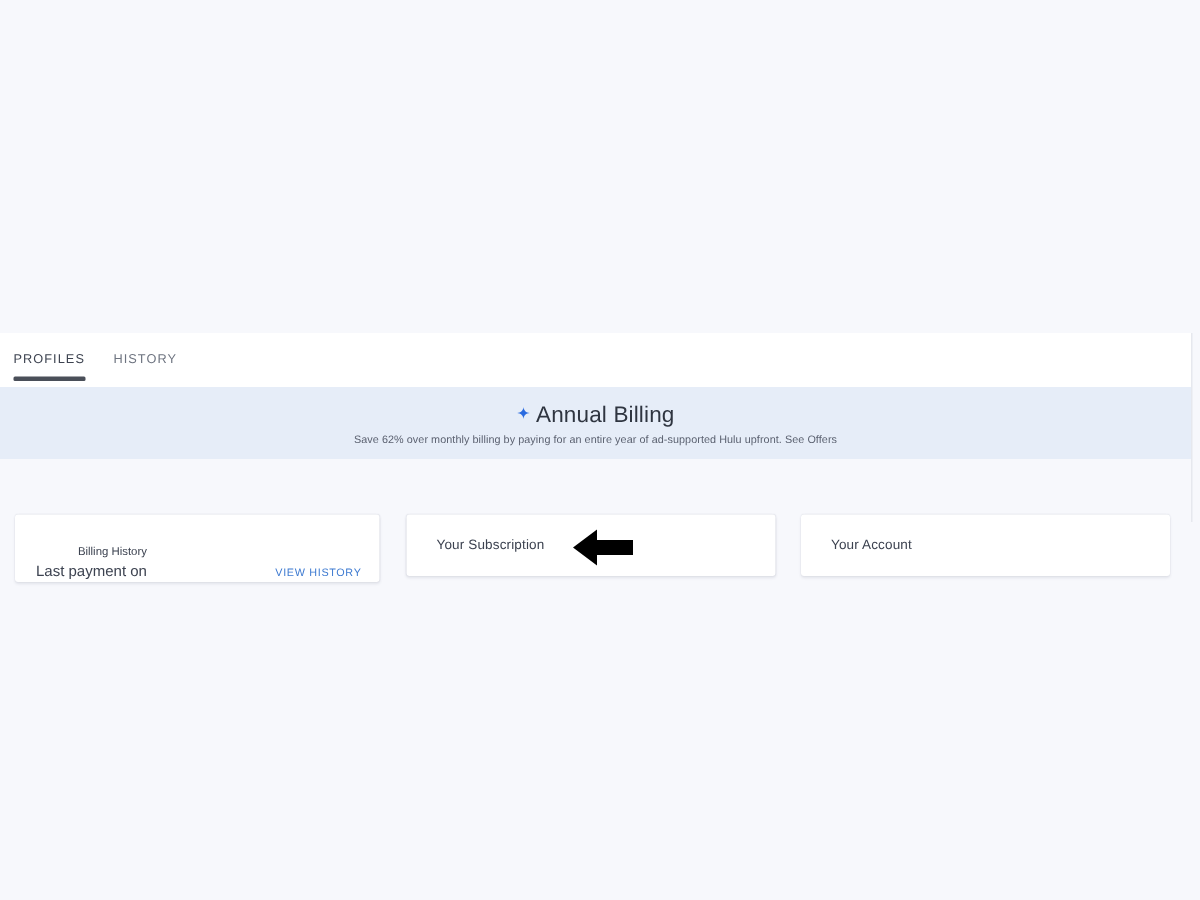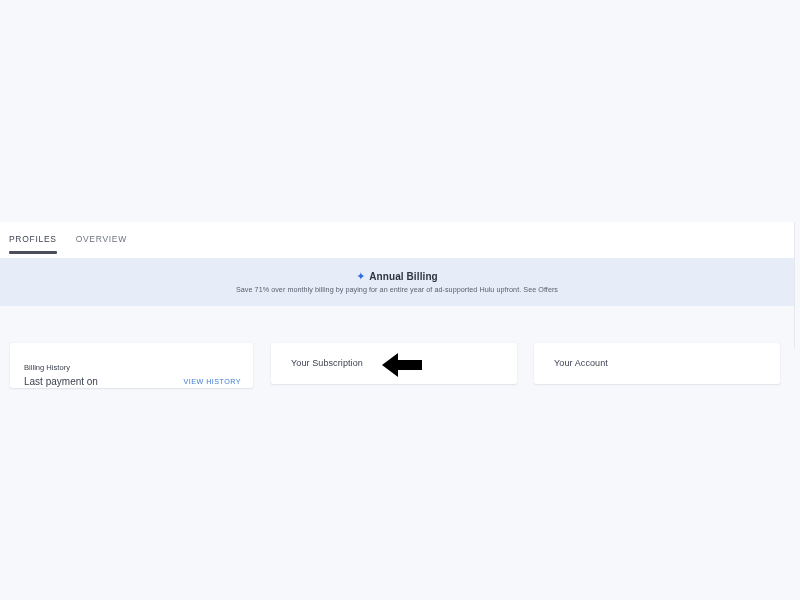--- a/index.html
+++ b/index.html
@@ -93,22 +93,22 @@
   }
   .banner-star {
     display: inline-block;
     width: 9px;
     height: 9px;
     color: #2a6be0;
     font-size: 11px;
     line-height: 9px;
   }
   .banner-title {
-    font-size: 10px;
-    font-weight: bold;
+    font-size: 15px;
+    font-weight: normal;
     color: #2f3540;
     letter-spacing: 0.1px;
   }
   .banner-sub {
     font-size: 7.2px;
     color: #5b6170;
     letter-spacing: 0.05px;
   }
 
   
@@ -145,20 +145,21 @@
   }
 
   .billing-inner {
     position: absolute;
     left: 14px;
     top: 20px;
     right: 12px;
     display: flex;
     align-items: flex-start;
     justify-content: space-between;
+    text-align: right;
   }
   .billing-texts {
     display: flex;
     flex-direction: column;
     gap: 4px;
   }
   .billing-title {
     font-size: 7.6px;
     color: #3c4250;
   }
@@ -210,31 +211,31 @@
 <div id="page">
 
   <div class="top-blank"></div>
 
   <div class="tabbar">
     <div class="tabs">
       <div class="tab active">
         <span>PROFILES</span>
       </div>
       <div class="tab">
-        <span>OVERVIEW</span>
+        <span>HISTORY</span>
       </div>
     </div>
   </div>
 
   <div class="banner">
     <div class="banner-title-row">
       <span class="banner-star">✦</span>
       <span class="banner-title">Annual Billing</span>
     </div>
-    <div class="banner-sub">Save 71% over monthly billing by paying for an entire year of ad-supported Hulu upfront. See Offers</div>
+    <div class="banner-sub">Save 62% over monthly billing by paying for an entire year of ad-supported Hulu upfront. See Offers</div>
   </div>
 
   <div class="cards">
 
     <div class="card card-billing">
       <div class="billing-inner">
         <div class="billing-texts">
           <div class="billing-title">Billing History</div>
           <div class="billing-sub">Last payment on</div>
         </div>

